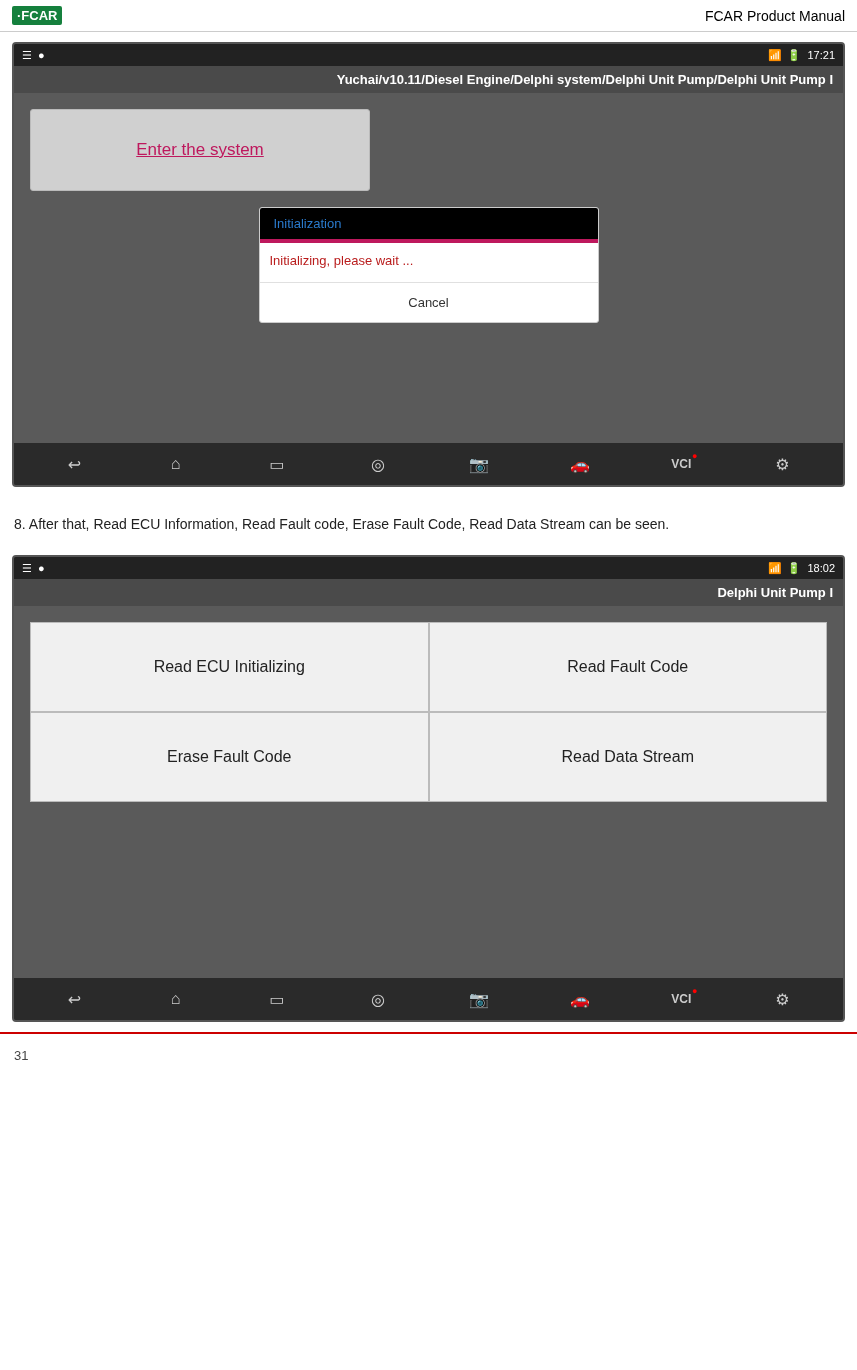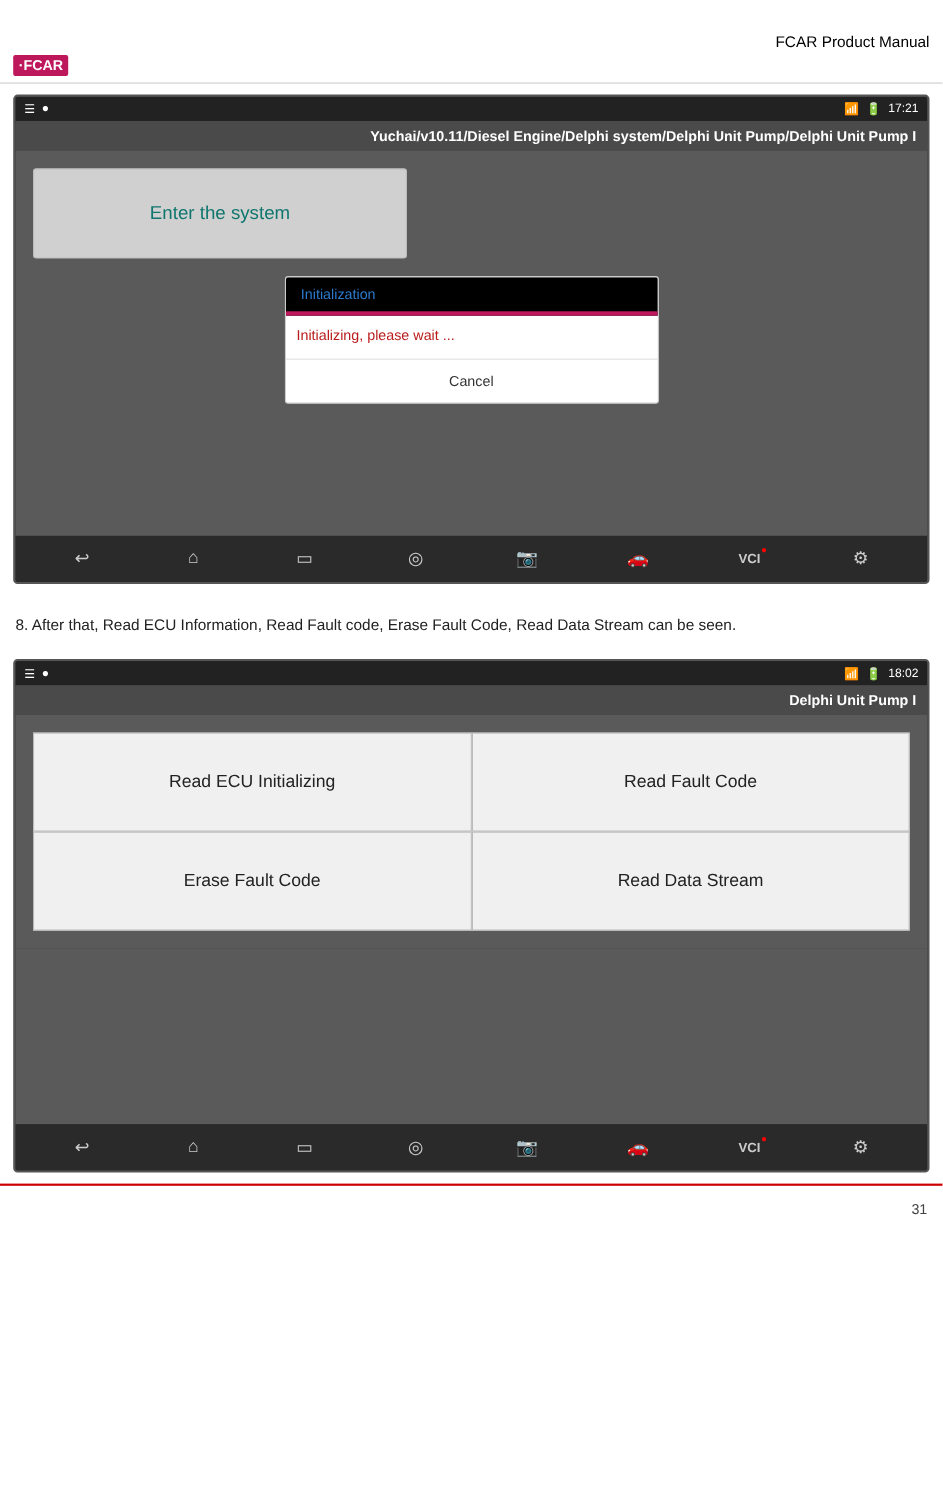--- a/index.html
+++ b/index.html
@@ -19,27 +19,26 @@
       justify-content: space-between;
       padding: 6px 12px;
       border-bottom: 1px solid #ccc;
     }
     .logo-area {
       display: flex;
       align-items: center;
       gap: 6px;
     }
     .logo-box {
-      background: #be185d;
+      background: #15803d;
       color: #fff;
       font-weight: bold;
       font-size: 13px;
       padding: 2px 5px;
       border-radius: 2px;
-      margin-top: 44px;
     }
     .page-header-title {
       font-size: 14px;
       color: #000000;
     }
 
     
     .device-screen {
       border: 2px solid #555;
       border-radius: 4px;
@@ -89,22 +88,23 @@
       background: #d0d0d0;
       border: 1px solid #bbb;
       border-radius: 3px;
       width: 340px;
       padding: 30px 20px;
       display: flex;
       align-items: center;
       justify-content: center;
       font-size: 17px;
       font-weight: 500;
-      color: #0f766e;
+      color: #be185d;
       margin-bottom: 16px;
+      text-decoration: underline;
     }
 
     
     .init-dialog {
       background: #fff;
       border: 1px solid #ccc;
       border-radius: 3px;
       width: 340px;
       margin: 0 auto;
       overflow: hidden;
@@ -200,21 +200,21 @@
       color: #222;
       cursor: pointer;
     }
     .menu-empty {
       background: #5a5a5a;
       min-height: 160px;
     }
 
     
     .page-footer {
-      text-align: right;
+      text-align: left;
       padding: 14px;
       font-size: 13px;
       color: #444;
       border-top: 2px solid #c00;
       margin-top: 10px;
     }
   </style>
 </head>
 <body>
 

